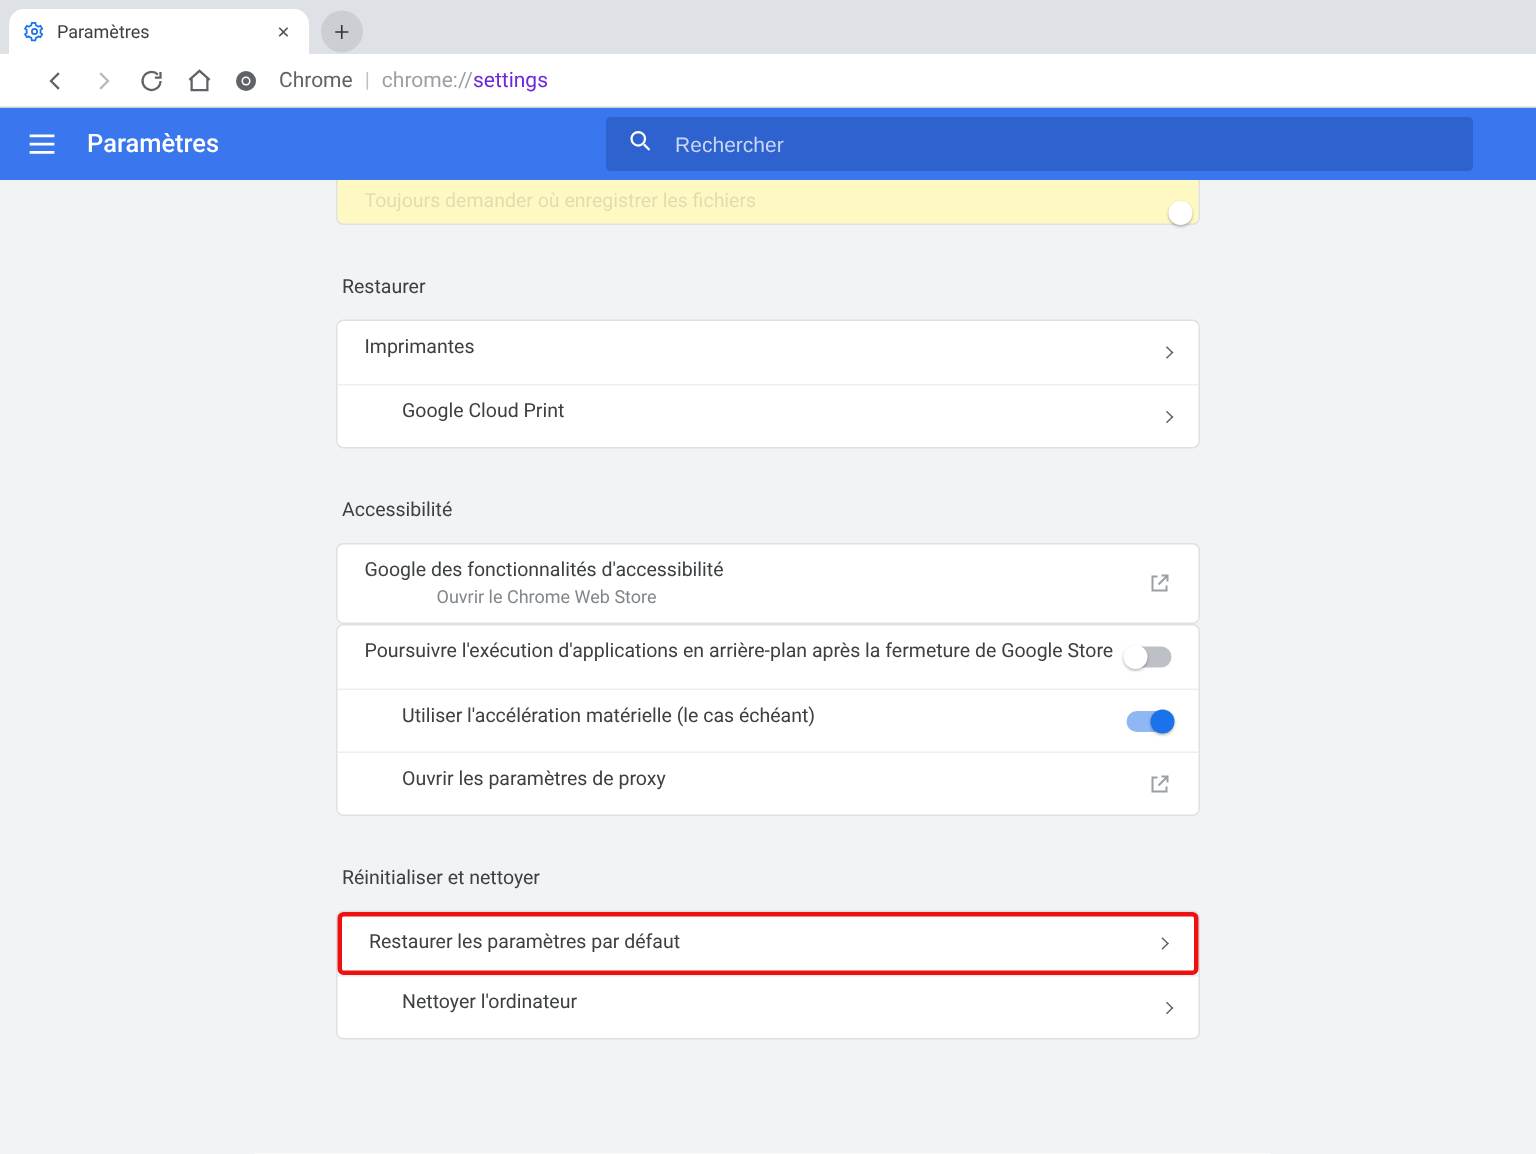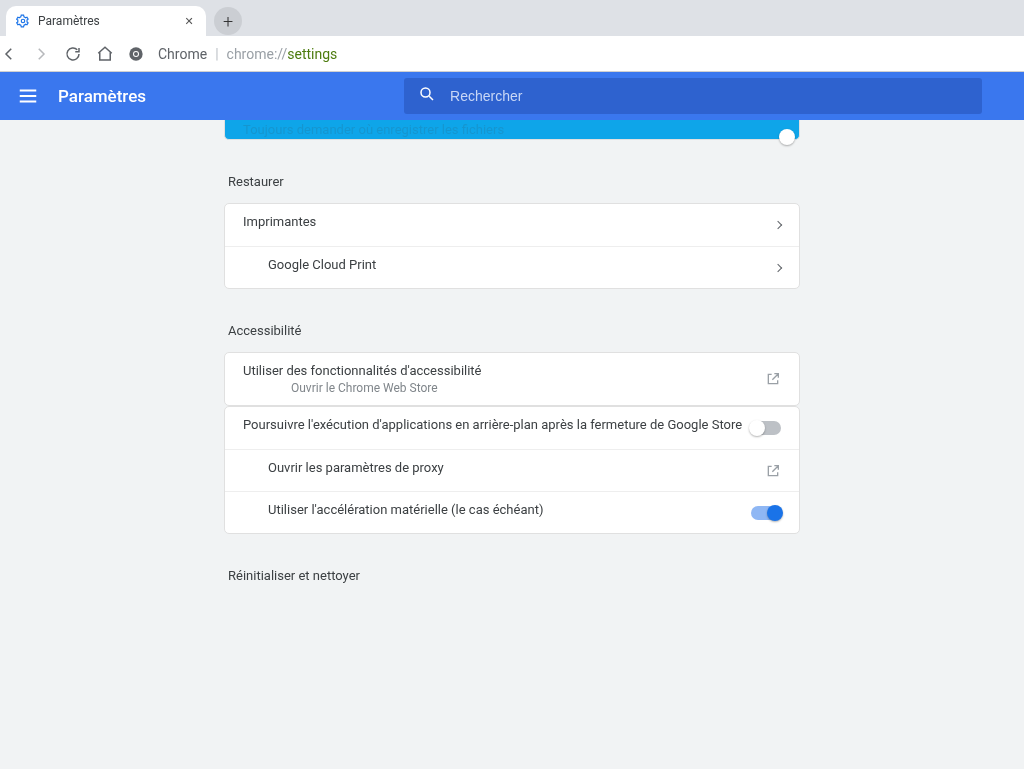--- a/index.html
+++ b/index.html
@@ -18,21 +18,21 @@
   .tab .title { flex:1; white-space:nowrap; overflow:hidden; text-overflow:ellipsis; }
   .tab .close { width:14px; height:14px; display:flex; align-items:center; justify-content:center; color:#555; font-size:11px; }
   .newtab {
     width:28px; height:28px; border-radius:50%; background:#cbced3;
     display:flex; align-items:center; justify-content:center; margin-left:8px; margin-bottom:1px;
     color:#333; font-size:18px; font-weight:300;
   }
 
   .addrbar {
     height:36px; background:#fff; border-bottom:1px solid #d0d0d0;
-    display:flex; align-items:center; padding:0 0; gap:14px; font-size:14px; color:#5f6368;
+    display:flex; align-items:center; padding:0 28px; gap:14px; font-size:14px; color:#5f6368;
   }
   .navicon { width:18px; height:18px; display:flex; align-items:center; justify-content:center; }
   .navicon svg { width:18px; height:18px; stroke:#5f6368; fill:none; stroke-width:2; }
   .navicon.disabled svg { stroke:#b7b9bc; }
   .chromeicon { width:16px; height:16px; }
   .omni { display:flex; align-items:center; gap:8px; }
   .omni .label { color:#5f6368; }
   .omni .pipe { color:#bdc1c6; }
   .omni .url { color:#9aa0a6; }
 
@@ -55,24 +55,24 @@
   .searchbox input::placeholder { color:#c8d7f6; }
 
   
   .content {
     background:#f1f3f4; height:649px; overflow:hidden; padding-top:0;
   }
   .panel { width:576px; margin:0 auto; }
 
   
   .card-top-clip {
-    background:#0ea5e9;
+    background:#fef9c3;
     border:1px solid #e0e0e0; border-top:none;
     border-bottom-left-radius:5px; border-bottom-right-radius:5px;
-    height:20px; display:flex; align-items:center; justify-content:space-between;
+    height:30px; display:flex; align-items:center; justify-content:space-between;
     padding:0 18px; font-size:13px; color:#3c4043;
   }
 
   .section-title {
     font-size:13px; color:#3c4043; margin:34px 0 14px 4px;
   }
 
   .card {
     background:#fff; border:1px solid #e0e0e0; border-radius:5px;
   }
@@ -140,21 +140,21 @@
     <span class="chromeicon">
       <svg viewBox="0 0 24 24">
           <circle cx="12" cy="12" r="10" fill="#5f6368"></circle>
           <circle cx="12" cy="12" r="4.5" fill="#fff"></circle>
           <circle cx="12" cy="12" r="3" fill="#5f6368"></circle>
         </svg>
     </span>
     <span class="omni">
       <span class="label">Chrome</span>
       <span class="pipe">|</span>
-      <span class="url"><span>chrome://</span><span style="color:#4d7c0f">settings</span></span>
+      <span class="url"><span>chrome://</span><span style="color:#6d28d9">settings</span></span>
     </span>
   </div>
 </div>
 
 <div class="settings-header">
   <span class="hamburger">
     <svg viewBox="0 0 24 24" width="22" height="22">
         <path d="M3 6h18M3 12h18M3 18h18"></path>
       </svg>
   </span>
@@ -195,21 +195,21 @@
             </div>
             <div class="right">
               <span class="arrow"></span>
             </div>
           </div>
         </div>
         <div class="section-title">Accessibilité</div>
         <div class="card">
           <div class="row">
             <div class="left">
-              <span>Utiliser des fonctionnalités d'accessibilité</span>
+              <span>Google des fonctionnalités d'accessibilité</span>
               <span class="sub">Ouvrir le Chrome Web Store</span>
             </div>
             <div class="right">
               <span class="ext-icon"><svg viewBox="0 0 24 24">
                   <path d="M14 4h6v6M20 4l-9 9M19 14v5H5V5h5"></path>
                 </svg></span>
             </div>
           </div>
         </div>
         <div class="card">
@@ -218,36 +218,54 @@
               <span>Poursuivre l'exécution d'applications en arrière-plan après la fermeture de Google Store</span>
             </div>
             <div class="right">
               <span class="toggle">
                 <span class="knob"></span>
               </span>
             </div>
           </div>
           <div class="row">
             <div class="left">
+              <span>Utiliser l'accélération matérielle (le cas échéant)</span>
+            </div>
+            <div class="right">
+              <span class="toggle on">
+                <span class="knob"></span>
+              </span>
+            </div>
+          </div>
+          <div class="row">
+            <div class="left">
               <span>Ouvrir les paramètres de proxy</span>
             </div>
             <div class="right">
               <span class="ext-icon"><svg viewBox="0 0 24 24">
                   <path d="M14 4h6v6M20 4l-9 9M19 14v5H5V5h5"></path>
                 </svg></span>
             </div>
           </div>
-          <div class="row">
-            <div class="left">
-              <span>Utiliser l'accélération matérielle (le cas échéant)</span>
-            </div>
-            <div class="right">
-              <span class="toggle on">
-                <span class="knob"></span>
-              </span>
-            </div>
-          </div>
         </div>
         <div class="section-title">Réinitialiser et nettoyer</div>
+        <div class="card">
+          <div class="row highlight-red">
+            <div class="left">
+              <span>Restaurer les paramètres par défaut</span>
+            </div>
+            <div class="right">
+              <span class="arrow"></span>
+            </div>
+          </div>
+          <div class="row">
+            <div class="left">
+              <span>Nettoyer l'ordinateur</span>
+            </div>
+            <div class="right">
+              <span class="arrow"></span>
+            </div>
+          </div>
+        </div>
       </div>
 
   </div>
 </div>
 
 </body></html>

